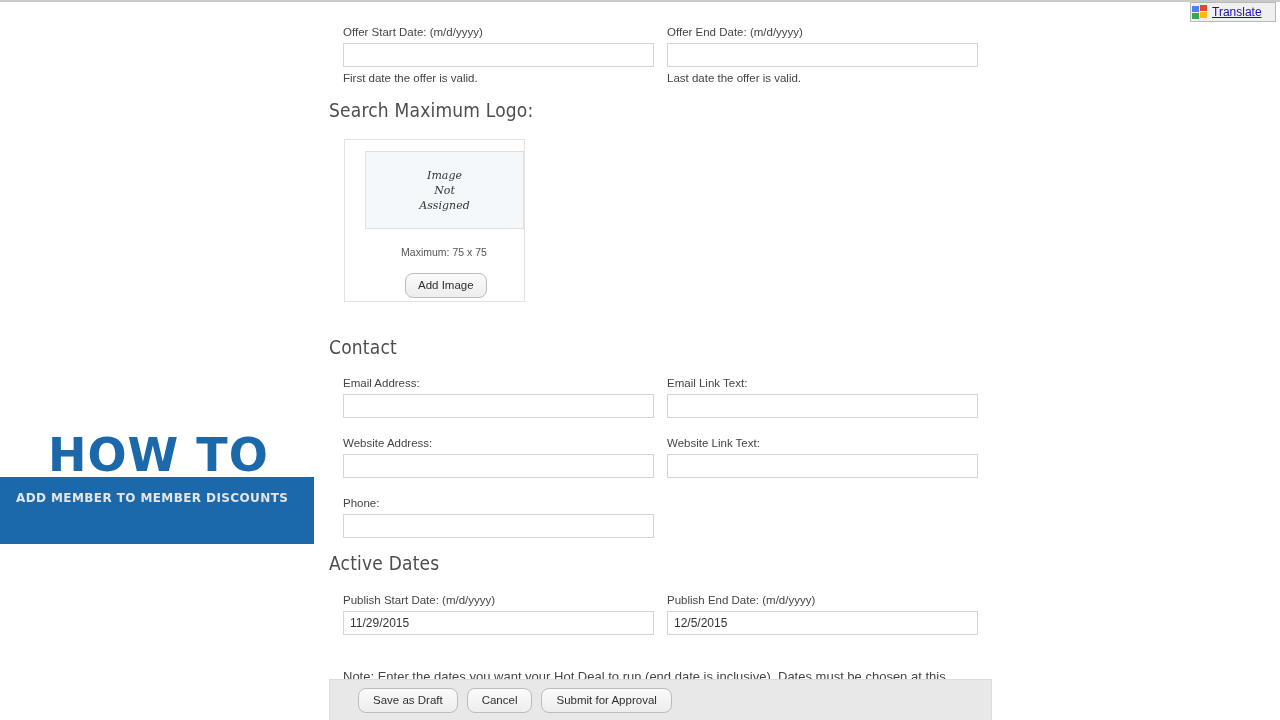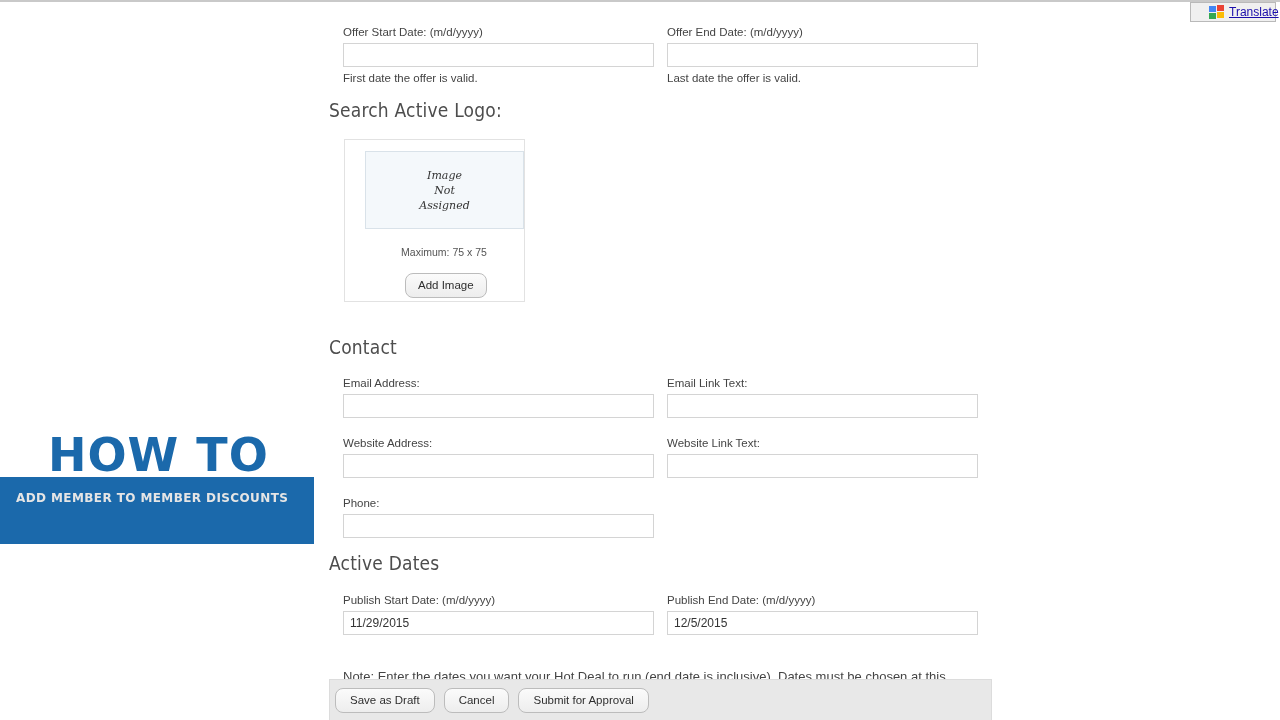--- a/index.html
+++ b/index.html
@@ -38,21 +38,21 @@
     position: absolute;
     top: 2px;
     left: 1190px;
     width: 86px;
     height: 20px;
     background: #f0f0f0;
     border: 1px solid #b9b9b9;
     box-sizing: border-box;
     display: flex;
     align-items: center;
-    padding: 0 18px;
+    padding: 0 1px;
     gap: 4px;
   }
   .gt-icon {
     width: 16px;
     height: 14px;
     position: relative;
     flex: 0 0 auto;
   }
   .gt-icon .q {
     position: absolute;
@@ -206,21 +206,21 @@
     top: 679px;
     left: 305px;
     width: 663px;
     height: 41px;
     background: #e8e8e8;
     border: 1px solid #dcdcdc;
     border-bottom: none;
     box-sizing: border-box;
     display: flex;
     align-items: center;
-    padding-left: 5px;
+    padding-left: 28px;
     gap: 9px;
   }
   .footer-bar .btn { padding: 5px 14px; font-size: 11.5px; }
 
   
   .overlay {
     position: absolute;
     left: 0;
     top: 432px;
     width: 314px;
@@ -284,21 +284,21 @@
       <input class="text-input" type="text" value="" style="">
       <div class="field-help">First date the offer is valid.</div>
     </div>
     <div class="col-right">
       <div class="field-label">Offer End Date: (m/d/yyyy)</div>
       <input class="text-input" type="text" value="" style="">
       <div class="field-help">Last date the offer is valid.</div>
     </div>
   </div>
 
-  <h2 class="section-heading row" id="logo-heading">Search Active Logo:</h2>
+  <h2 class="section-heading row" id="logo-heading">Search Maximum Logo:</h2>
 
   <div class="logo-box">
     <div class="logo-placeholder">
       <span>Image</span>
       <span>Not</span>
       <span>Assigned</span>
     </div>
     <div class="logo-max">Maximum: 75 x 75</div>
     <button class="btn add-image-btn">Add Image</button>
   </div>

